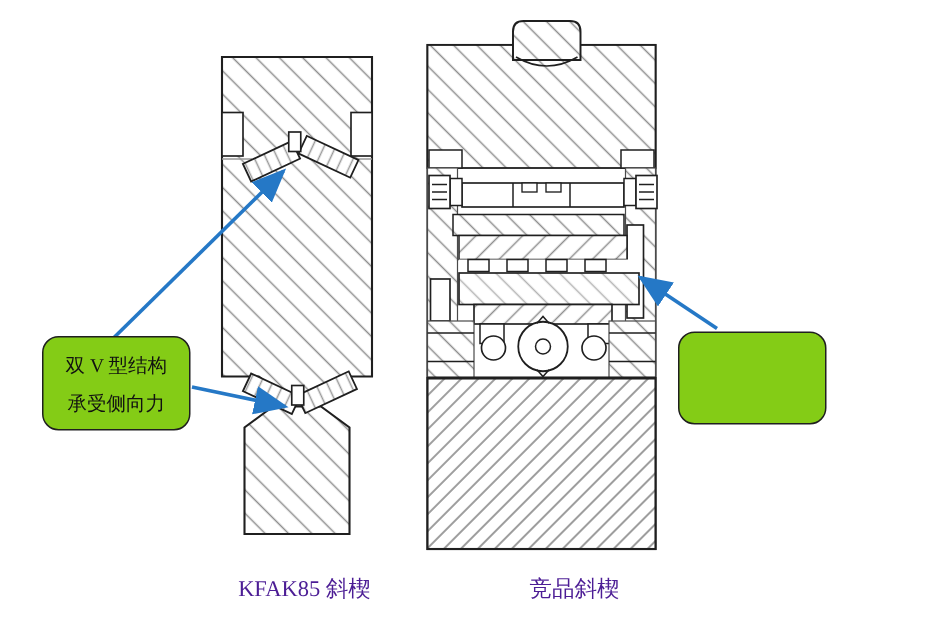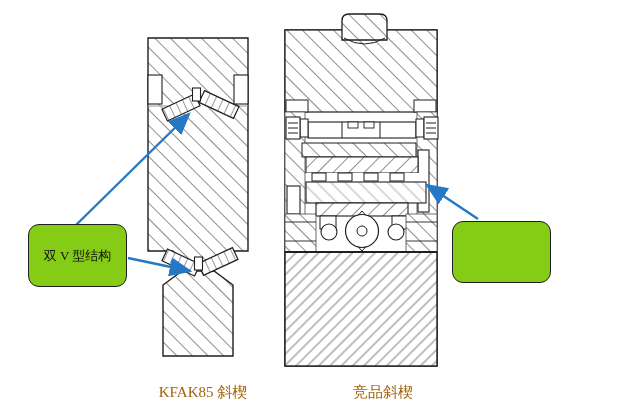--- a/index.html
+++ b/index.html
@@ -11,21 +11,21 @@
   .callout{
     position:absolute;box-sizing:border-box;background:#84cc16;
     border:1.6px solid #1f1f1f;border-radius:11px;
     display:flex;flex-direction:column;justify-content:center;align-items:center;
     font-size:13px;line-height:25px;color:#111;z-index:3;
   }
   .callout span{display:block;white-space:nowrap;}
   #callout-left{left:28px;top:224px;width:99px;height:63px;}
   #callout-right{left:452px;top:221px;width:99px;height:62px;}
   .caption{
-    position:absolute;font-size:15px;color:#a16207;text-align:center;z-index:2;white-space:nowrap;
+    position:absolute;font-size:15px;color:#4c1d95;text-align:center;z-index:2;white-space:nowrap;
   }
   #caption-left{left:148px;top:383px;width:110px;}
   #caption-right{left:330px;top:383px;width:106px;}
 </style>
 </head>
 <body>
 
 <div id="stage">
 
   <svg id="linework" width="628" height="413" viewBox="0 0 628 413">
@@ -161,20 +161,21 @@
 
     <g stroke="#2578c6" stroke-width="2.4">
       <line x1="75" y1="226" x2="189" y2="114" marker-end="url(#arr)"></line>
       <line x1="128" y1="258" x2="190" y2="271" marker-end="url(#arr)"></line>
       <line x1="478" y1="219" x2="427" y2="185" marker-end="url(#arr)"></line>
     </g>
   </svg>
 
   <div class="callout" id="callout-left">
     <span>双 V 型结构</span>
+    <span>承受侧向力</span>
   </div>
 
   <div class="callout" id="callout-right">
   </div>
 
   <div class="caption" id="caption-left">KFAK85 斜楔</div>
   <div class="caption" id="caption-right">竞品斜楔</div>
 
 </div>
 

